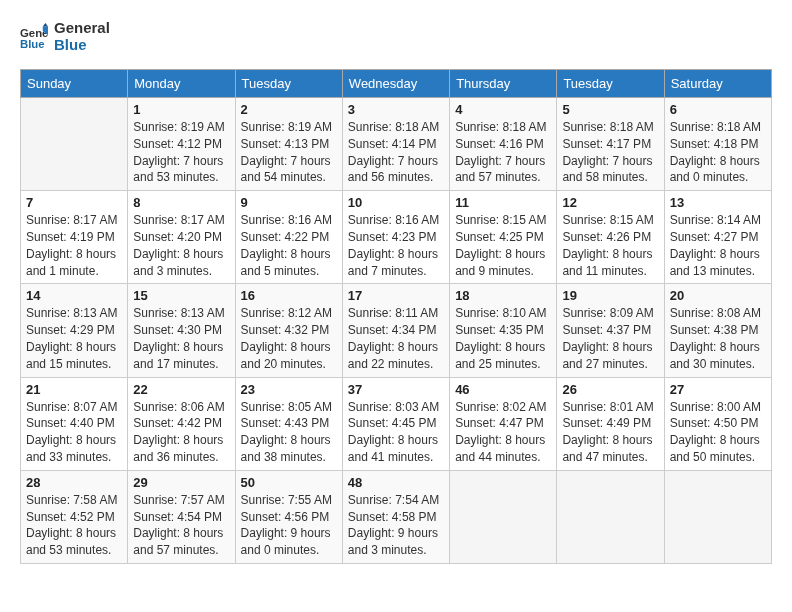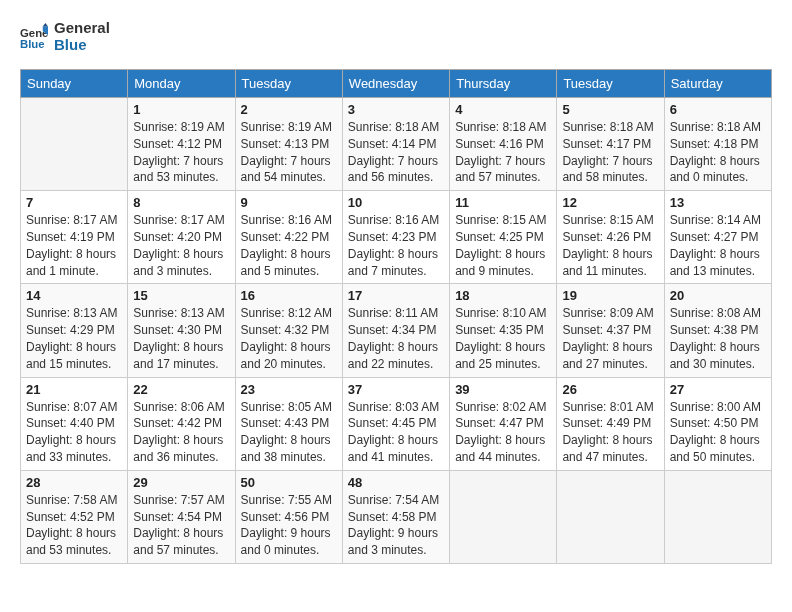--- a/index.html
+++ b/index.html
@@ -158,21 +158,21 @@
       </tr>
       <tr>
         <td><span class="day-num">21</span>
         <span class="day-info">Sunrise: 8:07 AM<br>Sunset: 4:40 PM<br>Daylight: 8 hours and 33 minutes.</span></td>
         <td><span class="day-num">22</span>
         <span class="day-info">Sunrise: 8:06 AM<br>Sunset: 4:42 PM<br>Daylight: 8 hours and 36 minutes.</span></td>
         <td><span class="day-num">23</span>
         <span class="day-info">Sunrise: 8:05 AM<br>Sunset: 4:43 PM<br>Daylight: 8 hours and 38 minutes.</span></td>
         <td><span class="day-num">37</span>
         <span class="day-info">Sunrise: 8:03 AM<br>Sunset: 4:45 PM<br>Daylight: 8 hours and 41 minutes.</span></td>
-        <td><span class="day-num">39</span>
+        <td><span class="day-num">46</span>
         <span class="day-info">Sunrise: 8:02 AM<br>Sunset: 4:47 PM<br>Daylight: 8 hours and 44 minutes.</span></td>
         <td><span class="day-num">26</span>
         <span class="day-info">Sunrise: 8:01 AM<br>Sunset: 4:49 PM<br>Daylight: 8 hours and 47 minutes.</span></td>
         <td><span class="day-num">27</span>
         <span class="day-info">Sunrise: 8:00 AM<br>Sunset: 4:50 PM<br>Daylight: 8 hours and 50 minutes.</span></td>
       </tr>
       <tr>
         <td><span class="day-num">28</span>
         <span class="day-info">Sunrise: 7:58 AM<br>Sunset: 4:52 PM<br>Daylight: 8 hours and 53 minutes.</span></td>
         <td><span class="day-num">29</span>

